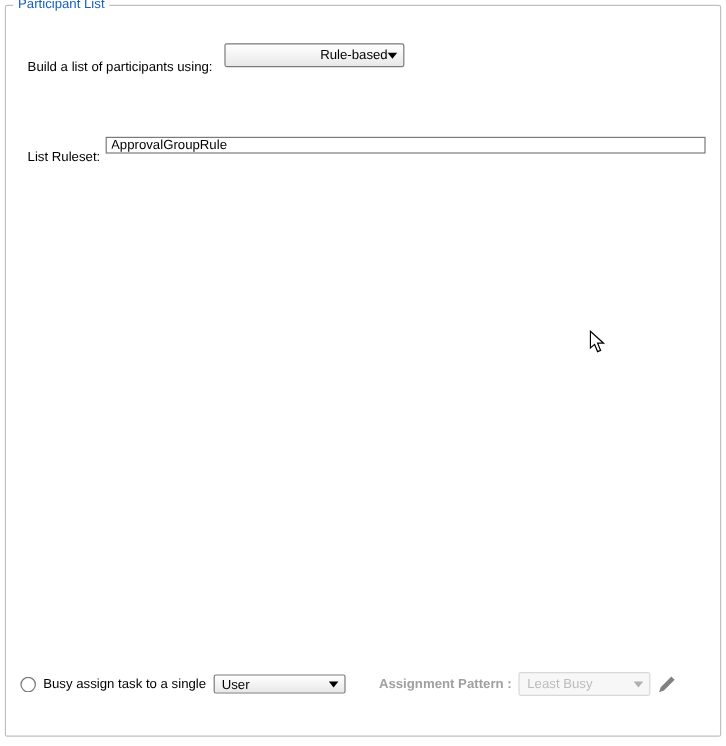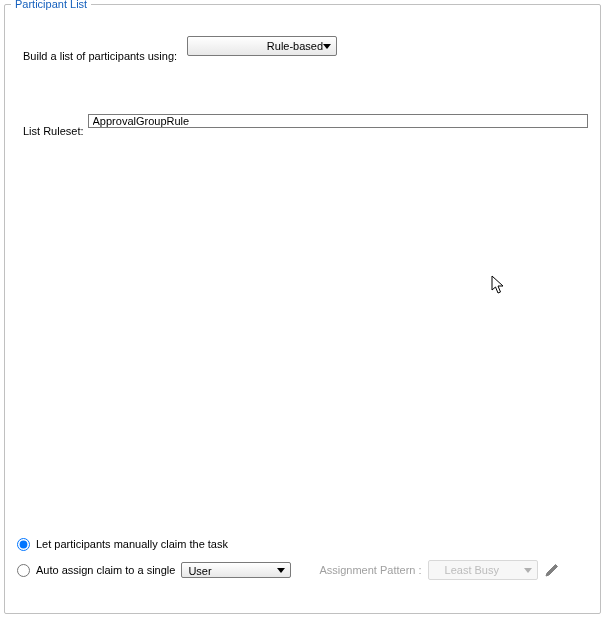--- a/index.html
+++ b/index.html
@@ -105,27 +105,28 @@
     border: 1px solid #7a7a7a;
     background: linear-gradient(#ffffff, #e8e8e8);
     padding: 2px 22px 2px 6px;
     height: 16px;
     font-size: 11px;
     border-radius: 2px;
     min-width: 110px;
   }
   .disabled-label {
     color: #a0a0a0;
+    font-weight: bold;
   }
   .select-disabled {
     appearance: none;
     -webkit-appearance: none;
     border: 1px solid #c8c8c8;
     background: #f4f4f4;
-    padding: 2px 22px 2px 16px;
+    padding: 2px 22px 2px 6px;
     height: 20px;
     font-size: 11px;
     border-radius: 2px;
     min-width: 110px;
     color: #a0a0a0;
   }
   .select-wrap.disabled::after {
     border-top-color: #b0b0b0;
   }
   .pencil-icon {
@@ -156,26 +157,22 @@
     </span>
   </div>
 
   <div class="row-ruleset">
     <span class="label">List Ruleset:</span>
     <input type="text" class="text-input" value="ApprovalGroupRule" style="">
   </div>
 
   <div class="bottom-block">
     <div class="radio-row">
-      <input type="radio" name="assign" checked="" style="">
-      <span>Let participants manually claim the task</span>
-    </div>
-    <div class="radio-row">
       <input type="radio" name="assign" style="">
-      <span>Auto assign claim to a single</span>
+      <span>Busy assign task to a single</span>
       <span class="select-wrap">
         <select class="select-sm">
           <option>User</option>
         </select>
       </span>
       <span style="width:16px;"></span>
       <span class="disabled-label">Assignment Pattern :</span>
       <span class="select-wrap disabled">
         <select class="select-disabled" disabled="">
           <option>Least Busy</option>

